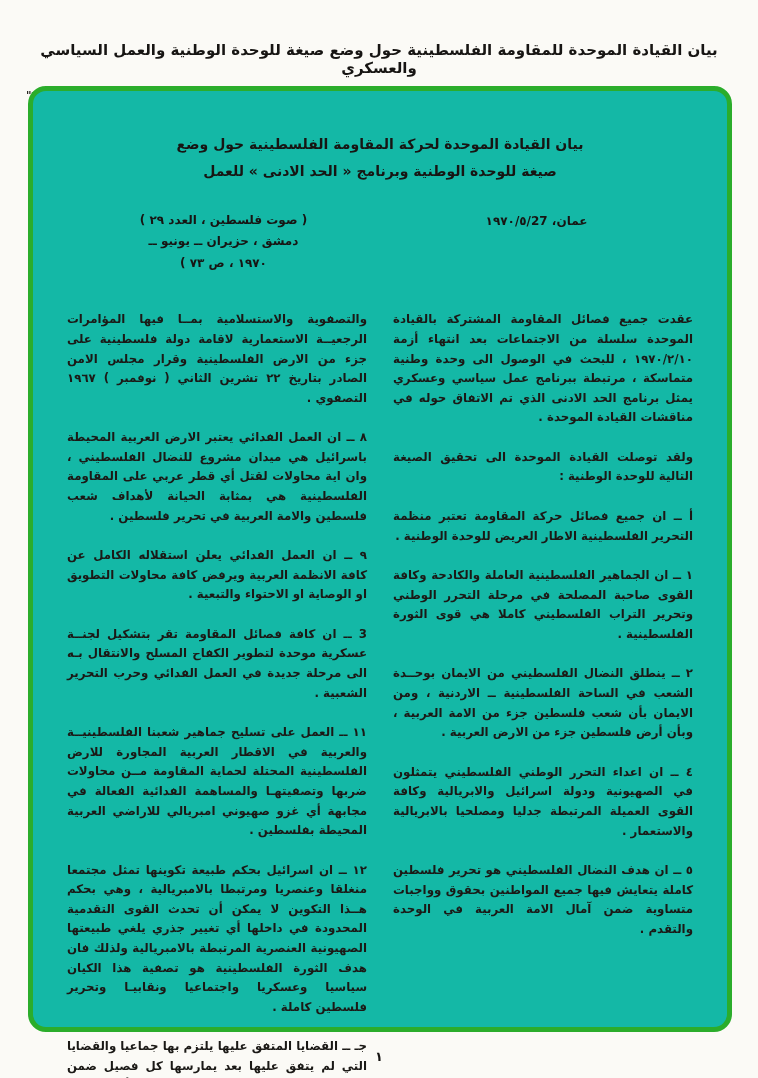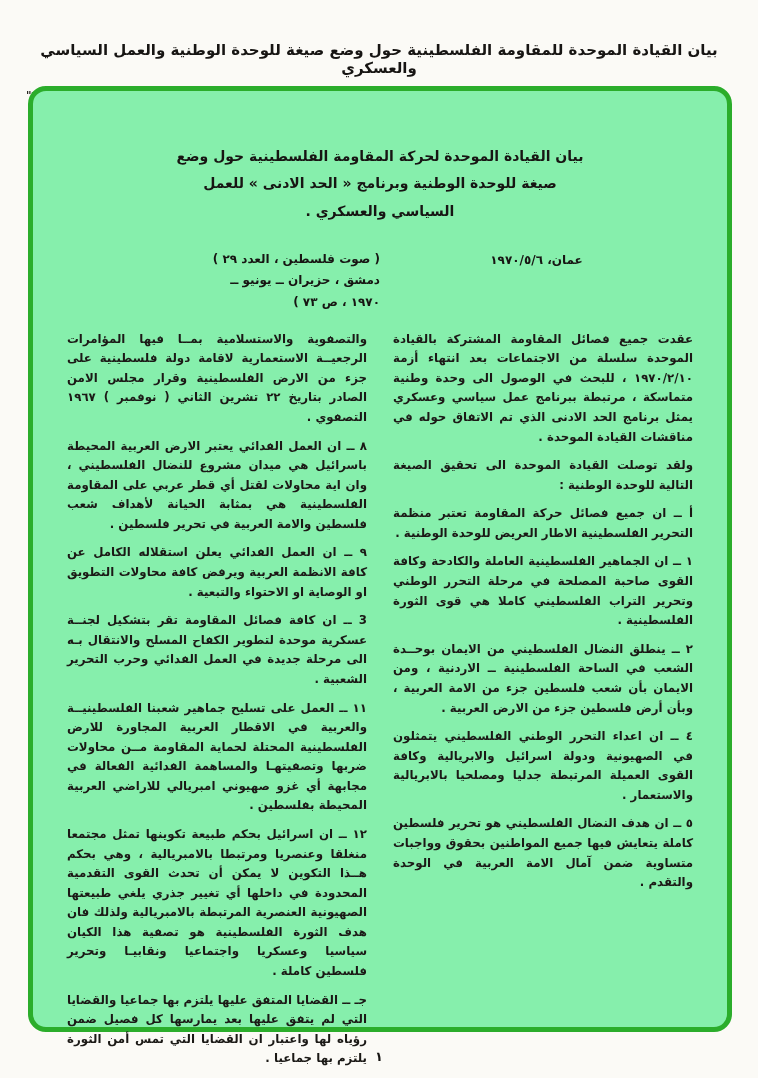--- a/index.html
+++ b/index.html
@@ -30,22 +30,22 @@
     color: #2a2723;
   }
   .frame {
     position: absolute;
     top: 86px;
     left: 28px;
     right: 26px;
     bottom: 46px;
     border: 5px solid #2bad2b;
     border-radius: 18px;
-    padding: 34px 34px 20px 34px;
-    background: #86efac;
+    padding: 22px 34px 20px 34px;
+    background: #14b8a6;
   }
   .doc-title {
     width: 470px;
     margin: 18px auto 24px auto;
     text-align: center;
     font-size: 14px;
     font-weight: bold;
     line-height: 1.95;
   }
   .meta-row {
@@ -54,35 +54,36 @@
     font-size: 12px;
     font-weight: bold;
   }
   .meta-date {
     width: 50%;
     text-align: center;
     padding-top: 4px;
   }
   .meta-citation {
     width: 50%;
+    text-align: center;
     line-height: 1.8;
   }
   .columns {
     display: flex;
     gap: 26px;
   }
   .col {
     flex: 1;
     text-align: justify;
     font-size: 11.8px;
     font-weight: bold;
     line-height: 1.66;
     color: #1b1916;
   }
-  .para { margin-bottom: 9px; }
+  .para { margin-bottom: 9px; margin-top: 20px; }
   .page-number {
     position: absolute;
     bottom: 14px;
     left: 0;
     right: 0;
     text-align: center;
     font-size: 13px;
     font-weight: bold;
   }
 </style>
@@ -92,25 +93,24 @@
 <header>
   <div class="top-header">بيان القيادة الموحدة للمقاومة الفلسطينية حول وضع صيغة للوحدة الوطنية  والعمل السياسي والعسكري</div>
   <div class="source-line">المصدر: "الوثائق الفلسطينية العربية لعام ١٩٧٠، مؤسسة الدراسات الفلسطينية، بيروت، مج ٦، ص ٣٠٠ ــ ٣٠١"</div>
 </header>
 
 <main class="frame">
 
   <div class="doc-title">
     <div>بيان القيادة الموحدة لحركة المقاومة الفلسطينية حول وضع</div>
     <div>صيغة للوحدة الوطنية وبرنامج « الحد الادنى » للعمل</div>
-    <div>السياسي والعسكري .</div>
   </div>
 
   <div class="meta-row">
-    <div class="meta-date">عمان، ١٩٧٠/٥/٦</div>
+    <div class="meta-date">عمان، ١٩٧٠/٥/27</div>
     <div class="meta-citation">
       <div>( صوت فلسطين ، العدد ٢٩ )</div>
       <div>دمشق ، حزيران ــ يونيو ــ</div>
       <div>١٩٧٠ ، ص ٧٣ )</div>
     </div>
   </div>
 
   <div class="columns">
 
     <div class="col">

